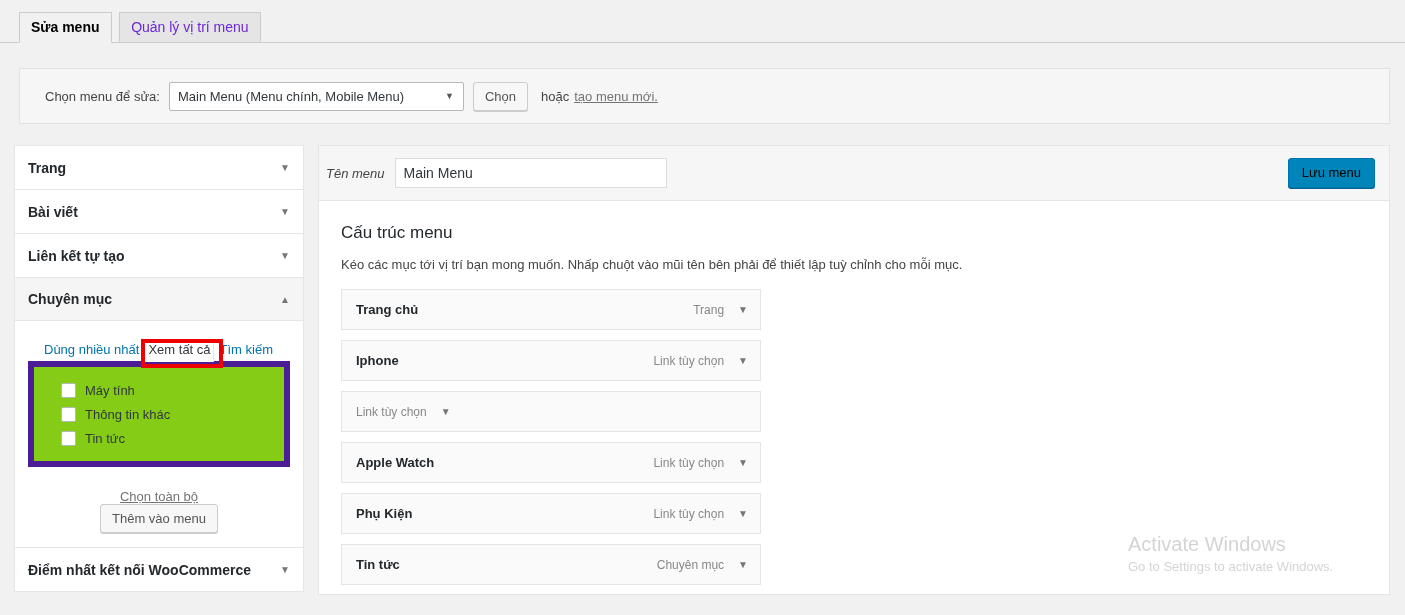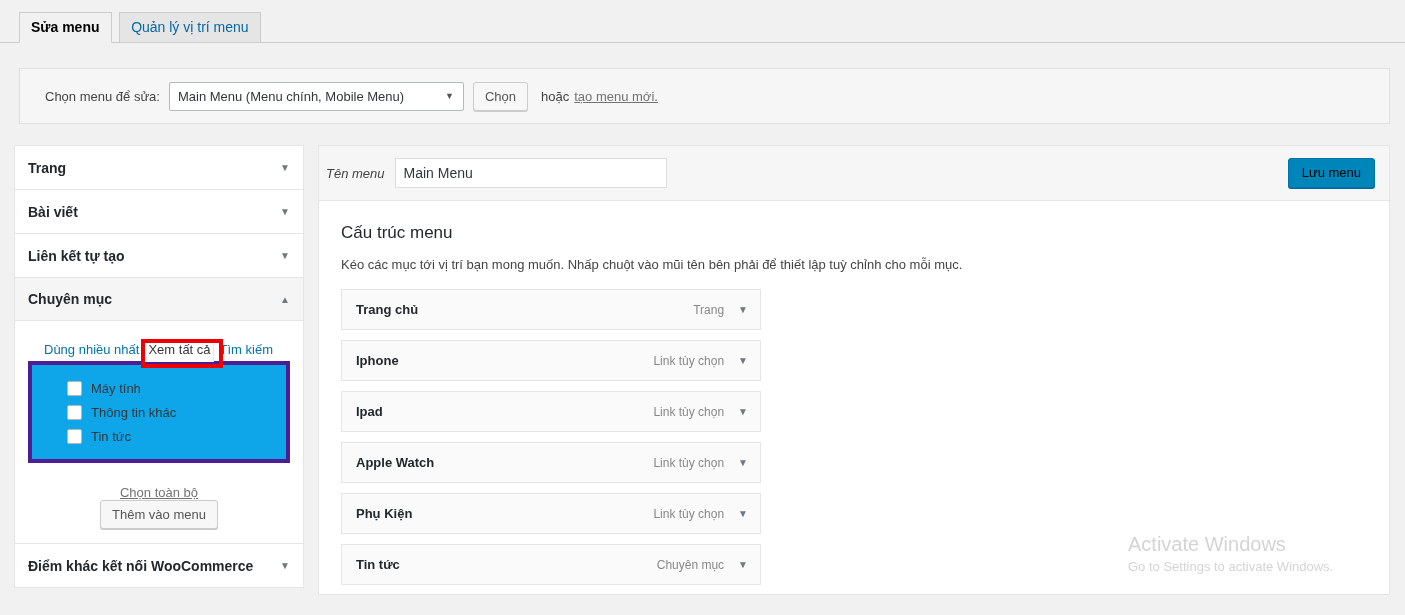--- a/index.html
+++ b/index.html
@@ -43,21 +43,21 @@
   .tab.active {
     background: #f1f1f1;
     border-bottom-color: #f1f1f1;
     color: #000;
     font-weight: bold;
     z-index: 3;
   }
   .tab.inactive {
     background: #e5e5e5;
     border-bottom-color: #ccc;
-    color: #0369a1;
+    color: #6d28d9;
     margin-left: 4px;
   }
 
   
   .select-bar {
     position: absolute;
     left: 19px;
     top: 68px;
     width: 1371px;
     height: 56px;
@@ -190,23 +190,23 @@
     width: 82px;
     height: 29px;
     border: 4px solid #ee0000;
     box-sizing: border-box;
     pointer-events: none;
     z-index: 10;
   }
 
   .check-list {
     box-sizing: border-box;
-    border: 4px solid #4c1d95;
-    background: #0ea5e9;
-    padding: 11px 26px;
+    border: 6px solid #4c1d95;
+    background: #84cc16;
+    padding: 11px 18px;
     min-height: 84px;
   }
   .check-row {
     display: flex;
     align-items: center;
     height: 24px;
     padding-left: 9px;
   }
   .cbox {
     width: 15px;
@@ -426,21 +426,21 @@
       <div class="acc-foot">
         <a class="link">Chọn toàn bộ</a>
         <span class="btn">Thêm vào menu</span>
       </div>
 
     </div>
   </div>
 
   <div class="accordion">
     <div class="acc-head">
-      <span class="acc-title">Điểm khác kết nối WooCommerce</span>
+      <span class="acc-title">Điểm nhất kết nối WooCommerce</span>
       <span class="acc-arrow">▼</span>
     </div>
   </div>
 
 </div>
 
 <div class="redbox"></div>
 
 <div class="main">
 
@@ -463,21 +463,20 @@
         <span class="mi-arrow">▼</span>
       </div>
 
       <div class="menu-item">
         <span class="mi-title">Iphone</span>
         <span class="mi-type">Link tùy chọn</span>
         <span class="mi-arrow">▼</span>
       </div>
 
       <div class="menu-item">
-        <span class="mi-title">Ipad</span>
         <span class="mi-type">Link tùy chọn</span>
         <span class="mi-arrow">▼</span>
       </div>
 
       <div class="menu-item">
         <span class="mi-title">Apple Watch</span>
         <span class="mi-type">Link tùy chọn</span>
         <span class="mi-arrow">▼</span>
       </div>
 

